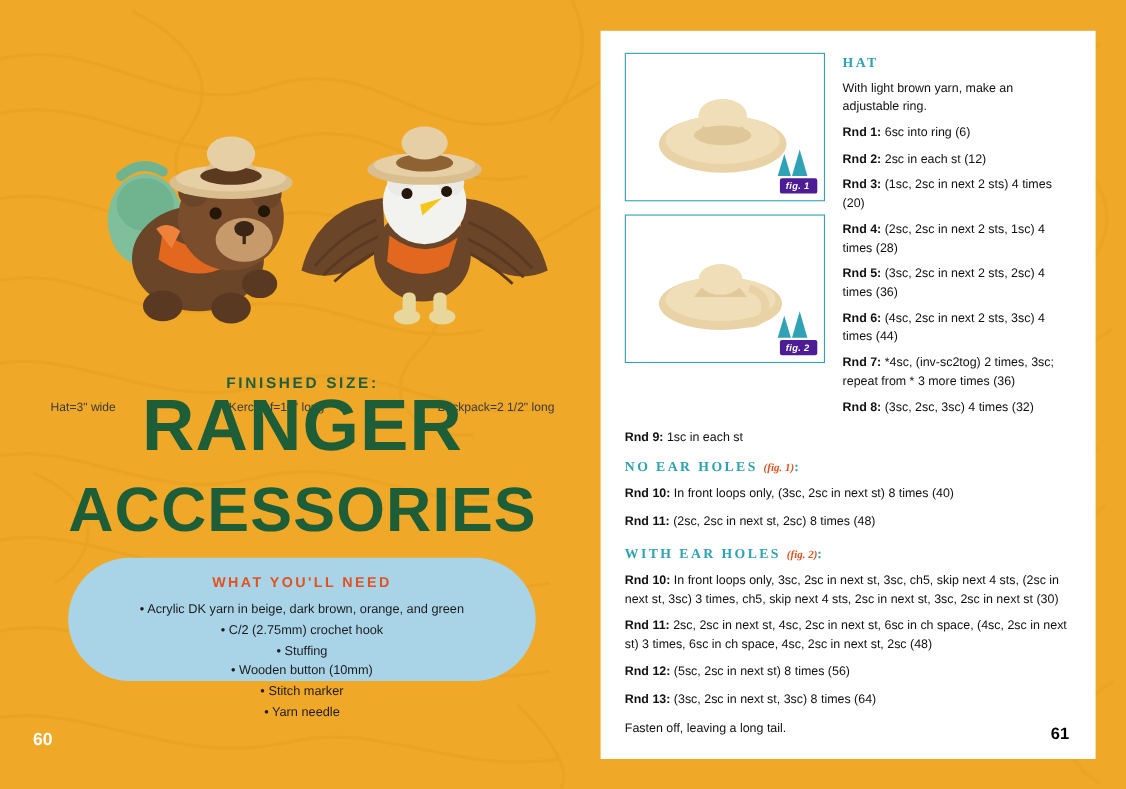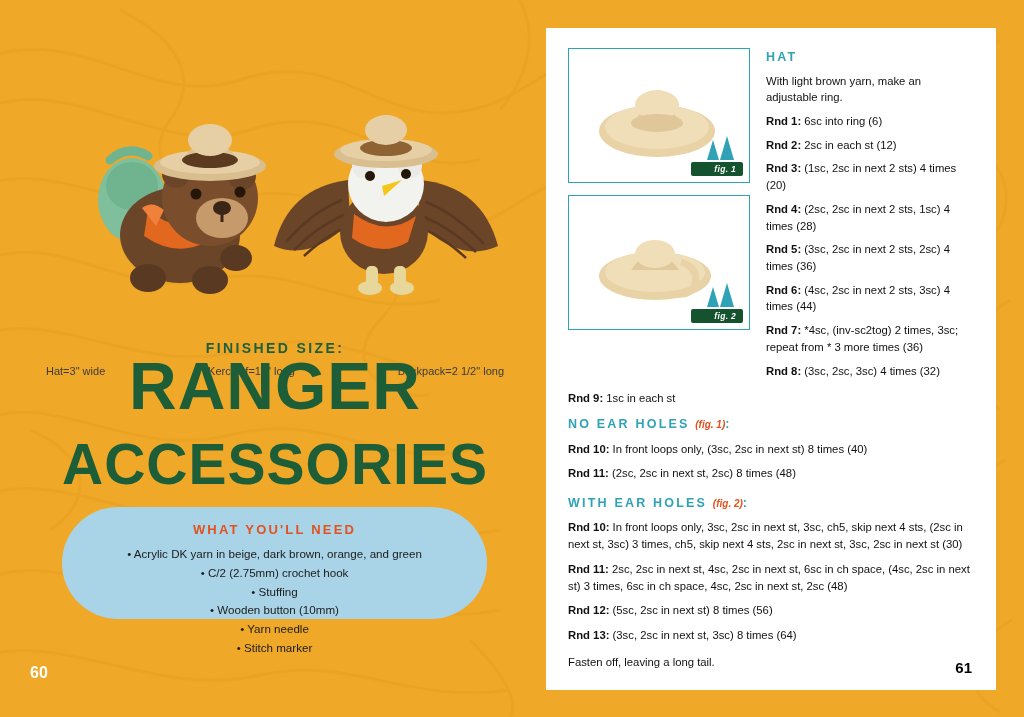--- a/index.html
+++ b/index.html
@@ -109,38 +109,39 @@
   .fig {
     border: 1.5px solid #2FA3B5;
     width: 182px; height: 135px;
     position: relative;
     background: #fff;
     margin-bottom: 12px;
     overflow: hidden;
   }
   .fig-label {
     position: absolute; right: 6px; bottom: 6px;
-    background: #14532d; color: #fff;
+    background: #4c1d95; color: #fff;
     font-size: 8.5px; font-weight: bold;
     font-style: italic;
-    padding: 2px 7px 2px 23px;
+    padding: 2px 7px 2px 5px;
     border-radius: 2px;
     letter-spacing: 0.3px;
   }
   .trees { position: absolute; right: 8px; bottom: 18px; }
 
   .instr { font-size: 11.3px; color: #111; line-height: 1.48; }
   .instr p { margin: 0 0 7px 0; }
   .instr b { font-weight: bold; }
   .sec-head {
     color: #2FA3B5;
     font-weight: bold;
     letter-spacing: 2.2px;
     font-size: 12.5px;
     margin: 0 0 7px 0;
+    font-family: Liberation Serif, serif;
   }
   .sec-head .figref {
     color: #E2511E;
     letter-spacing: 0;
     font-style: italic;
     font-size: 10px;
     font-weight: bold;
   }
   .hat-head { margin-bottom: 6px; }
   .below { margin-top: 4px; }
@@ -265,22 +266,22 @@
       <div class="title-line2">ACCESSORIES</div>
     </div>
 
     <div class="need-box">
       <div class="need-title">WHAT YOU'LL NEED</div>
       <ul class="need-list">
         <li>• Acrylic DK yarn in beige, dark brown, orange, and green</li>
         <li>• C/2 (2.75mm) crochet hook</li>
         <li>• Stuffing</li>
         <li>• Wooden button (10mm)</li>
+        <li>• Stitch marker</li>
         <li>• Yarn needle</li>
-        <li>• Stitch marker</li>
       </ul>
     </div>
 
     <div class="folio-left">60</div>
   </div>
 
   <div class="right-page">
     <div class="right-inner">
 
       <div class="top-grid">

